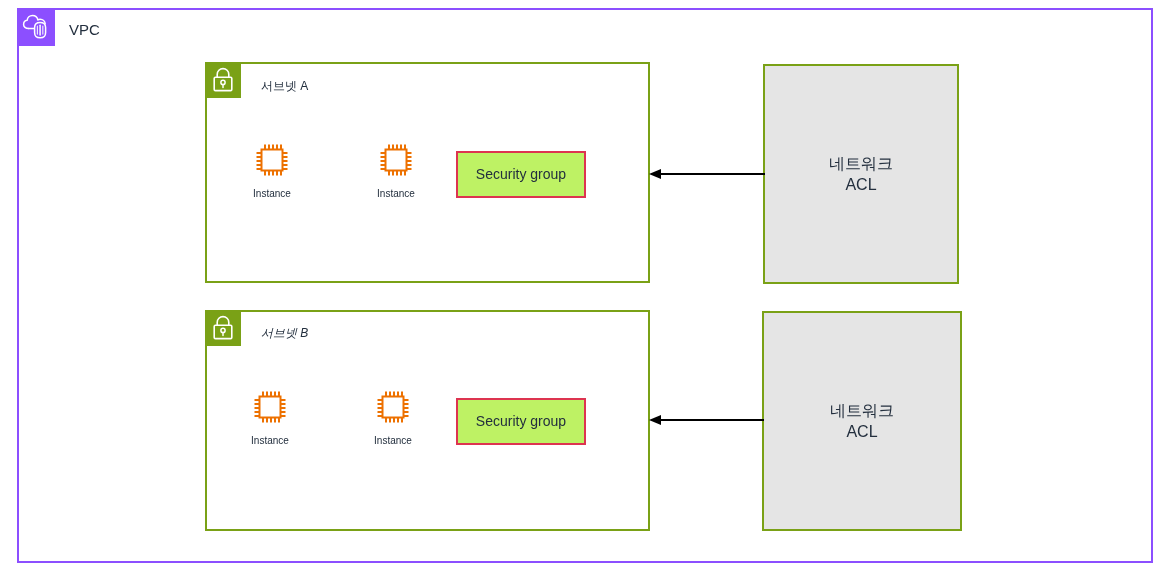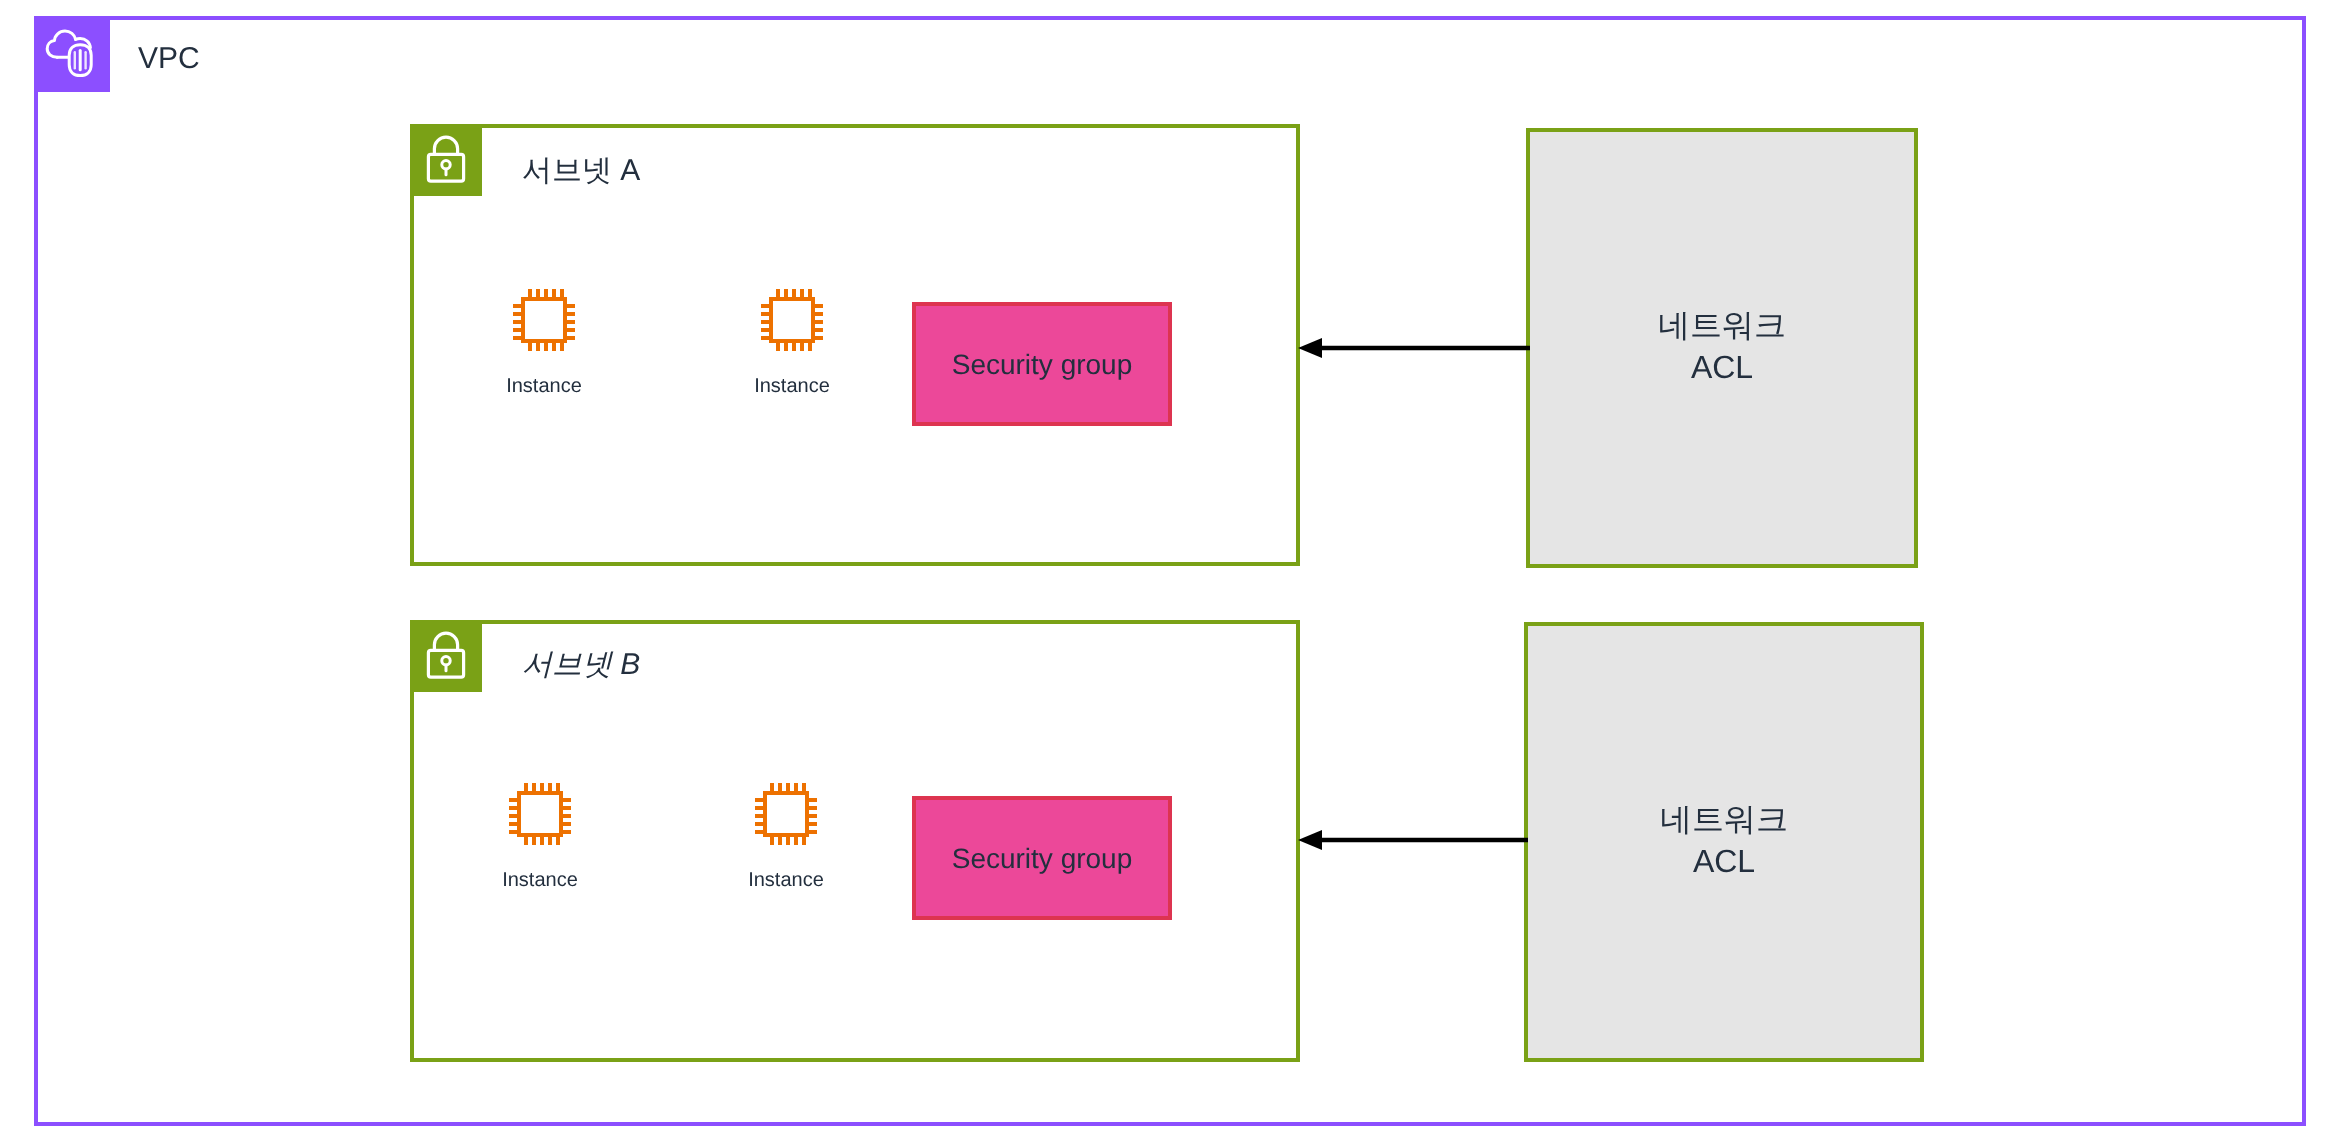--- a/index.html
+++ b/index.html
@@ -61,21 +61,21 @@
   .subnet-badge {
     position: absolute;
     width: 36px;
     height: 36px;
     background: #7AA116;
     box-sizing: border-box;
   }
   .subnet-badge svg { display: block; }
   .subnet-title {
     position: absolute;
-    font-size: 15px;
+    font-size: 12px;
     color: #232F3E;
     line-height: 18px;
     white-space: nowrap;
   }
 
   #subnet-a { left: 205px; top: 62px;  width: 445px; height: 221px; }
   #subnet-b { left: 205px; top: 310px; width: 445px; height: 221px; }
 
   #subnet-a-badge { left: 205px; top: 62px; }
   #subnet-b-badge { left: 205px; top: 310px; }
@@ -106,23 +106,23 @@
 
   #instance-a1 { left: 226px; top: 139px; }
   #instance-a2 { left: 350px; top: 139px; }
   #instance-b1 { left: 224px; top: 386px; }
   #instance-b2 { left: 347px; top: 386px; }
 
   
   .sg-box {
     position: absolute;
     width: 130px;
-    height: 62px;
+    height: 47px;
     border: 2px solid #DD3450;
-    background: #ec4899;
+    background: #bef264;
     box-sizing: border-box;
     display: flex;
     align-items: center;
     justify-content: center;
   }
   .sg-box span {
     font-size: 14px;
     color: #232F3E;
     line-height: 17px;
     white-space: nowrap;

